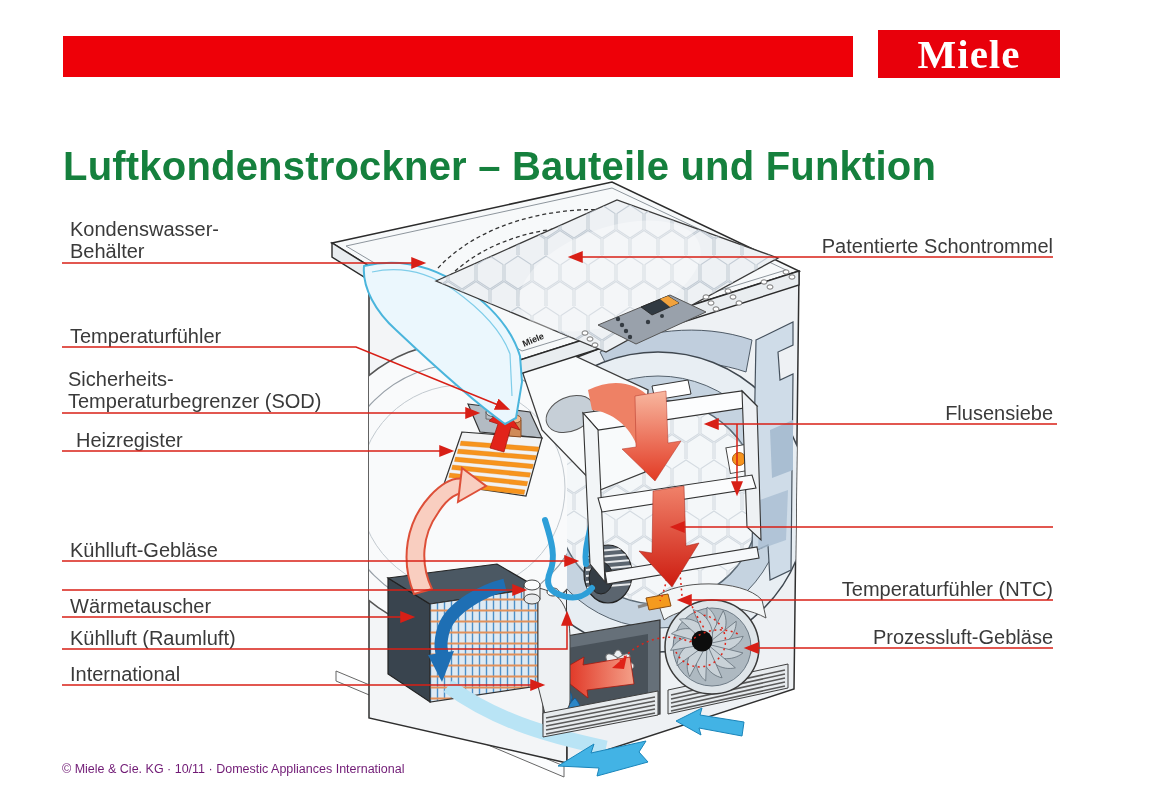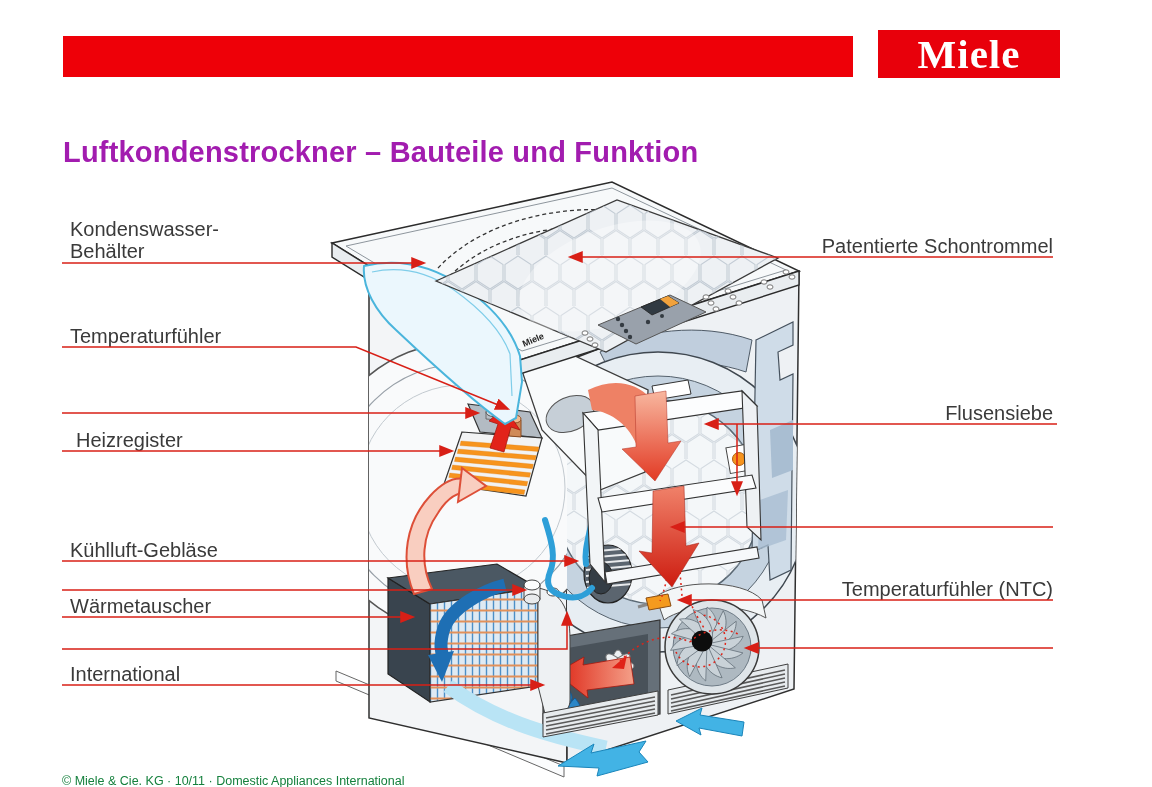--- a/index.html
+++ b/index.html
@@ -3,26 +3,26 @@
 <meta charset="utf-8">
 <style>
   html,body{margin:0;padding:0;background:#ffffff;}
   .slide{position:relative;width:1152px;height:787px;background:#fff;overflow:hidden;
          font-family:"Liberation Sans",sans-serif;}
   .hdr-bar{position:absolute;left:63px;top:36px;width:790px;height:41px;background:#ee0008;}
   .logo{position:absolute;left:878px;top:30px;width:182px;height:48px;background:#e8000b;
         display:flex;align-items:center;justify-content:center;}
   .logo span{color:#fff;font-family:"Liberation Serif",serif;font-weight:bold;
              font-size:41px;letter-spacing:1px;line-height:48px;}
-  .title{position:absolute;left:63px;top:117px;font-size:29px;font-weight:bold;color:#a21caf;
+  .title{position:absolute;left:63px;top:117px;font-size:40px;font-weight:bold;color:#15803d;
          letter-spacing:0.2px;white-space:nowrap;}
   .lbl{position:absolute;font-size:20px;color:#3a3a3a;line-height:22px;white-space:nowrap;}
   .lbl .ln{display:block;}
   .lbl.right{right:99px;text-align:center;}
-  .footer{position:absolute;left:62px;top:762px;font-size:12.5px;color:#15803d;margin-top:12px;}
+  .footer{position:absolute;left:62px;top:762px;font-size:12.5px;color:#701a75;}
   svg{position:absolute;left:0;top:0;}
 </style>
 </head>
 <body>
 
 <div class="slide">
 
   <div class="hdr-bar"></div>
   <div class="logo">
     <span>Miele</span>
@@ -30,41 +30,51 @@
 
   <h1 class="title">Luftkondenstrockner – Bauteile und Funktion</h1>
 
   <div class="lbl" style="left:70px;top:218px">
     <span class="ln">Kondenswasser-</span>
     <span class="ln">Behälter</span>
   </div>
   <div class="lbl" style="left:70px;top:325px">
     <span class="ln">Temperaturfühler</span>
   </div>
+  <div class="lbl" style="left:68px;top:368px">
+    <span class="ln">Sicherheits-</span>
+    <span class="ln">Temperaturbegrenzer (SOD)</span>
+  </div>
   <div class="lbl" style="left:76px;top:429px">
     <span class="ln">Heizregister</span>
   </div>
   <div class="lbl" style="left:70px;top:539px">
     <span class="ln">Kühlluft-Gebläse</span>
   </div>
   <div class="lbl" style="left:70px;top:595px">
     <span class="ln">Wärmetauscher</span>
   </div>
+  <div class="lbl" style="left:70px;top:627px">
+    <span class="ln">Kühlluft (Raumluft)</span>
+  </div>
   <div class="lbl" style="left:70px;top:663px">
     <span class="ln">International</span>
   </div>
 
   <div class="lbl right" style="top:235px">
     <span class="ln">Patentierte Schontrommel</span>
   </div>
   <div class="lbl right" style="top:402px">
     <span class="ln">Flusensiebe</span>
   </div>
   <div class="lbl right" style="top:578px">
     <span class="ln">Temperaturfühler (NTC)</span>
+  </div>
+  <div class="lbl right" style="top:626px">
+    <span class="ln">Prozessluft-Gebläse</span>
   </div>
 
   <svg width="1152" height="787" viewBox="0 0 1152 787">
     <defs>
       <marker id="arr" orient="auto" markerWidth="11" markerHeight="9" refX="8.5" refY="4">
         <path d="M0,0 L10,4 L0,8 Z" fill="#d81f16"></path>
       </marker>
       <pattern id="hex" width="28" height="51" patternUnits="userSpaceOnUse">
         <g fill="none" stroke="#b9c3cd" stroke-width="1.1">
           <path d="M14,1 L27,9.5 L27,25.5 L14,34 L1,25.5 L1,9.5 Z"></path>

